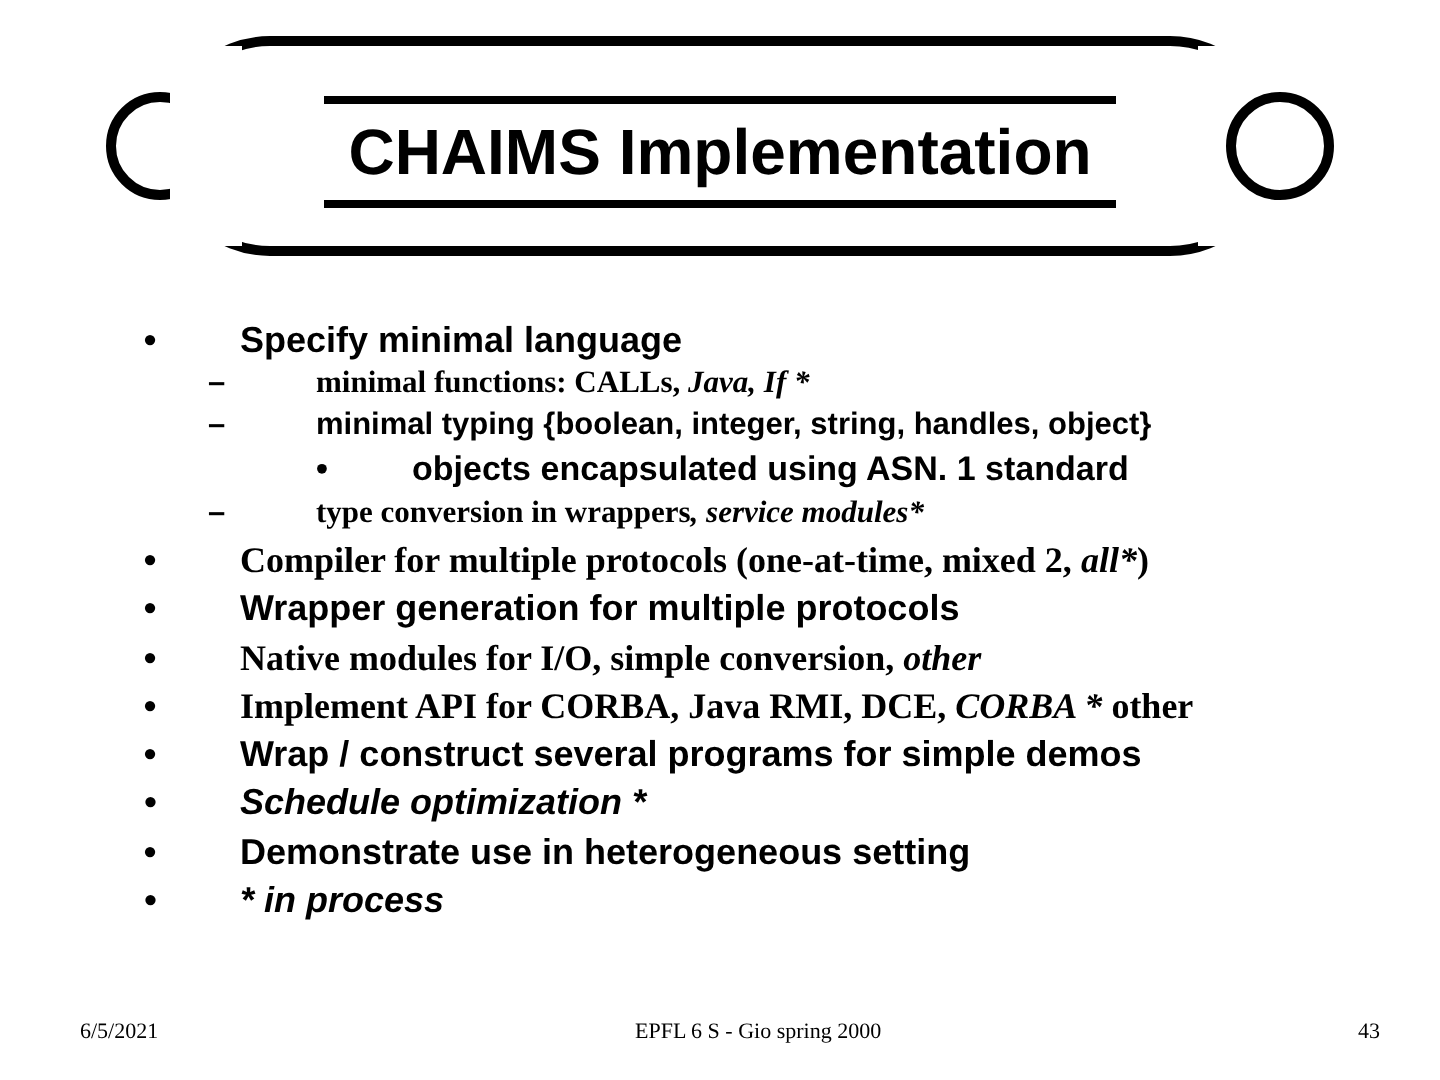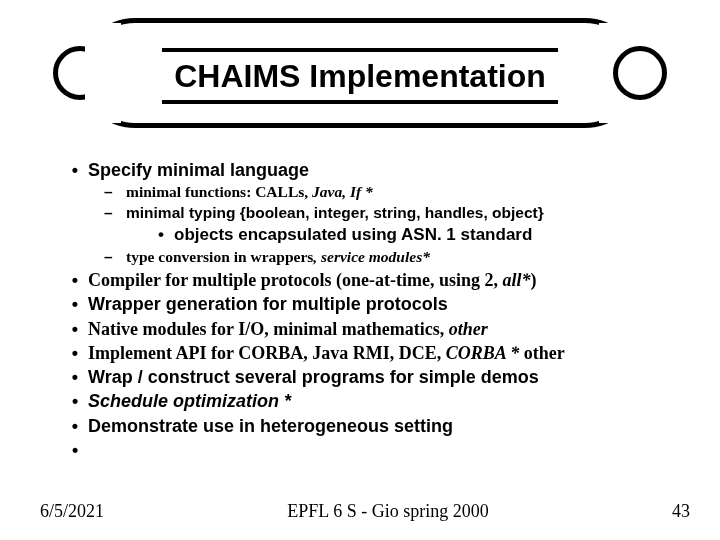--- a/index.html
+++ b/index.html
@@ -74,41 +74,41 @@
     top: 158px;
     left: 62px;
     right: 40px;
     font-size: 17px;
     line-height: 1.35;
     font-weight: bold;
   }
   .row  { display: flex; }
   .bul  { flex: 0 0 26px; text-align: center; }
   .dash { flex: 0 0 22px; text-align: left; }
-  .txt  { flex: 1 1 auto; }
+  .txt  { flex: 1 1 auto; margin-left: 32px; }
 
   .lvl1 { margin-left: 0;    font-size: 18px; }
   .lvl2 { margin-left: 42px; font-size: 15.5px; }
   .lvl3 { margin-left: 86px; font-size: 17px; }
 
   .ital    { font-style: italic; }
   
   .inline  { display: inline; font-family: Liberation Serif, serif; }
   .pair    { display: flex; }
   .pair .left  { flex: 1 1 auto; }
   .pair .right { flex: 0 0 auto; padding-right: 10px; }
 
   
   .footer {
     position: absolute;
     left: 40px;
     right: 30px;
     bottom: 18px;
     font-family: "Times New Roman", Times, serif;
-    font-size: 18px;
+    font-size: 11px;
     display: flex;
     justify-content: center;
     font-weight: normal;
   }
   .footer .mid { text-align: center; flex: 1 1 auto; }
 </style>
 </head>
 <body>
 
 <div class="title-shape">
@@ -144,33 +144,33 @@
   <div class="row lvl2">
     <span class="dash">–</span>
     <span class="txt">
       <span class="inline">type conversion in wrappers</span><span class="inline ital">, service modules*</span>
     </span>
   </div>
 
   <div class="row lvl1">
     <span class="bul">•</span>
     <span class="txt">
-      <span class="inline">Compiler for multiple protocols (one-at-time, using 2, </span><span class="inline ital">all*</span><span class="inline">)</span>
+      <span class="inline">Compiler for multiple protocols (one-at-time, mixed 2, </span><span class="inline ital">all*</span><span class="inline">)</span>
     </span>
   </div>
 
   <div class="row lvl1">
     <span class="bul">•</span>
     <span class="txt">Wrapper generation for multiple protocols</span>
   </div>
 
   <div class="row lvl1">
     <span class="bul">•</span>
     <span class="txt">
-      <span class="inline">Native modules for I/O, minimal mathematics, </span><span class="inline ital">other</span>
+      <span class="inline">Native modules for I/O, simple conversion, </span><span class="inline ital">other</span>
     </span>
   </div>
 
   <div class="row lvl1">
     <span class="bul">•</span>
     <span class="txt">
       <span class="inline">Implement API for CORBA, Java RMI, DCE, </span><span class="inline ital">CORBA *</span><span class="inline"> other</span>
     </span>
   </div>
 
@@ -185,20 +185,21 @@
   </div>
 
   <div class="row lvl1">
     <span class="bul">•</span>
     <span class="txt">Demonstrate use in heterogeneous setting</span>
   </div>
 
   <div class="row lvl1 ital">
     <span class="bul">•</span>
     <span class="txt pair">
+      <span class="right">* in process</span>
     </span>
   </div>
 
 </div>
 
 <div class="footer">
   <span>6/5/2021</span>
   <span class="mid">EPFL 6 S -  Gio spring 2000</span>
   <span>43</span>
 </div>

